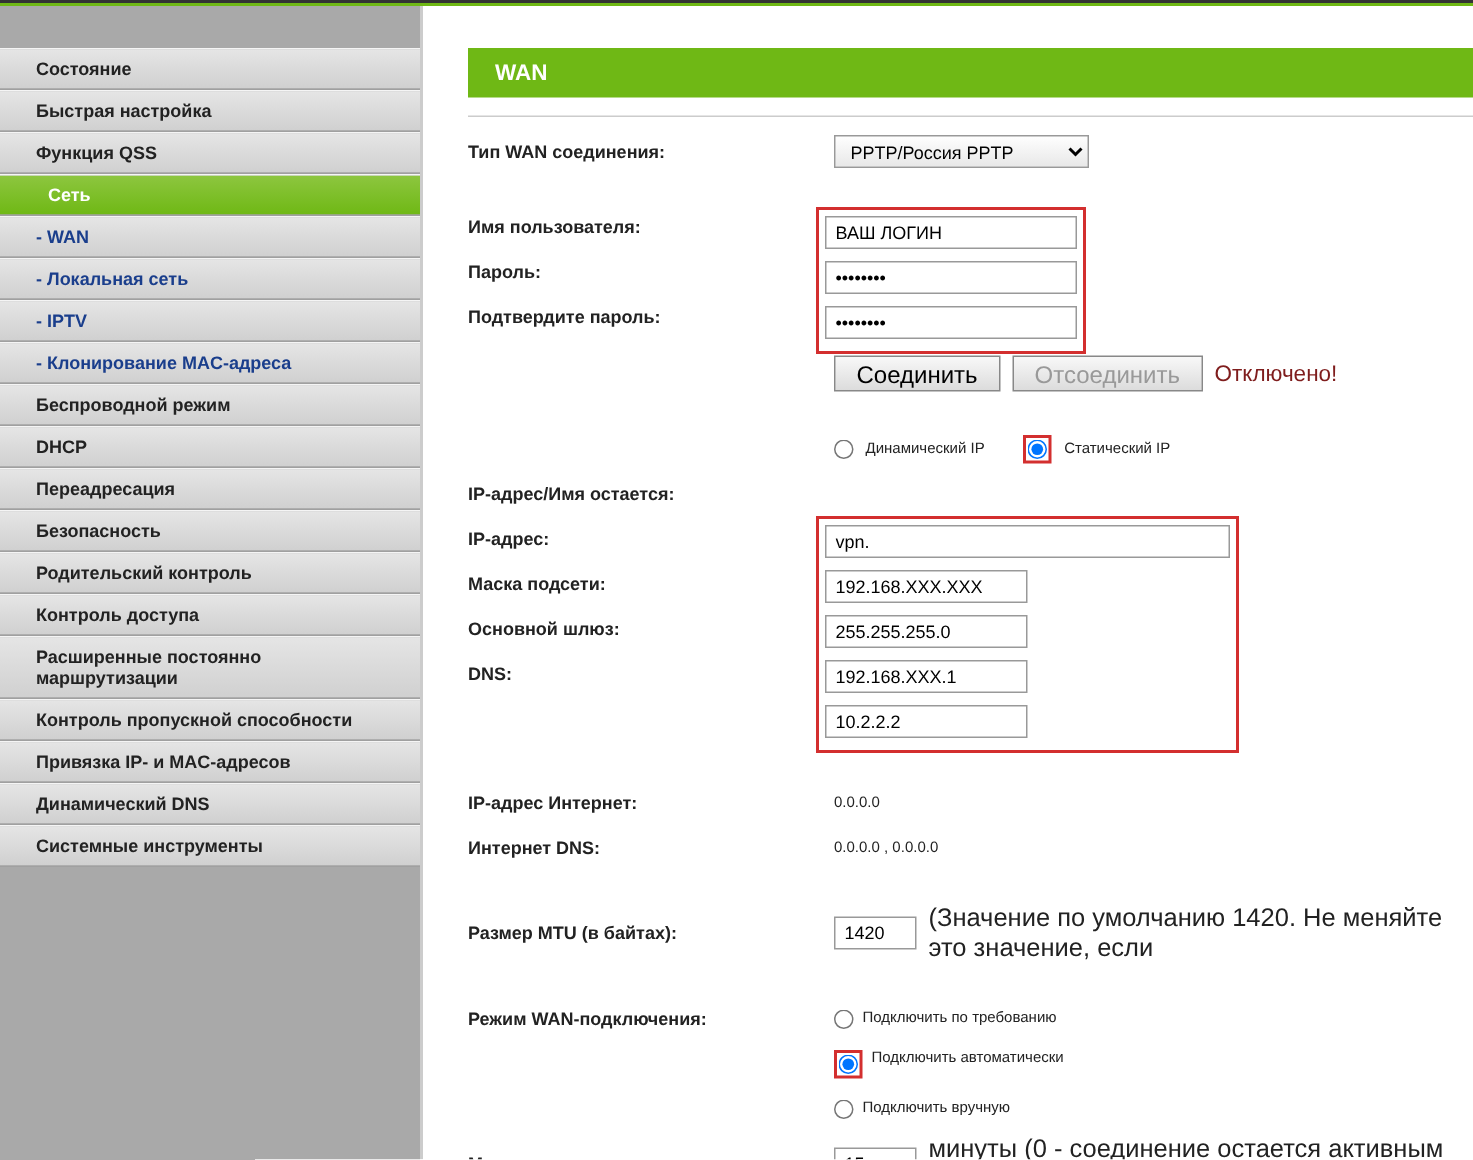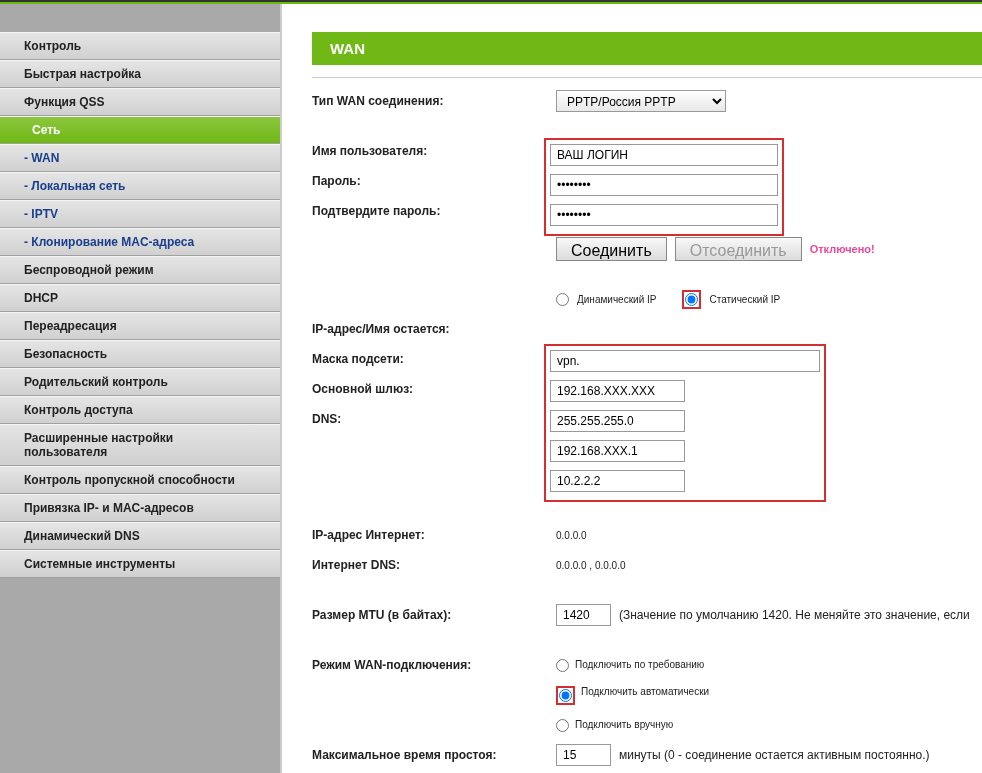--- a/index.html
+++ b/index.html
@@ -100,21 +100,21 @@
       padding: 3px 6px;
       font-size: 12px;
       height: 22px;
       background: #fff;
     }
     select {
       width: 170px;
       background: linear-gradient(to bottom, #fefefe, #e8e8e8);
     }
     input[type="text"], input[type="password"] {
-      width: 228px;
+      width: 168px;
     }
     .input-wide { width: 270px !important; }
     .input-narrow { width: 135px !important; }
     .input-small { width: 55px !important; }
     .btn {
       background: linear-gradient(to bottom, #f8f8f8, #dcdcdc);
       border: 1px solid #888;
       padding: 4px 14px;
       font-size: 16px;
       cursor: pointer;
@@ -125,69 +125,69 @@
       cursor: default;
     }
     .highlight-small {
       border: 2px solid #d32f2f;
       padding: 1px;
       display: inline-flex;
       align-items: center;
       justify-content: center;
     }
     .status-text {
-      color: #ec4899;
-      font-weight: bold;
-      font-size: 11px;
+      color: #7f1d1d;
+      font-weight: normal;
+      font-size: 15px;
     }
     .radio-row {
       display: flex;
       align-items: flex-start;
       gap: 6px;
       margin-left: 0;
     }
     .static-text {
       color: #222;
       font-size: 10px;
     }
     .hint {
       color: #222;
-      font-size: 12px;
+      font-size: 17px;
     }
     .section-gap { height: 20px; }
     .credentials-box {
       border: 2px solid #d32f2f;
       padding: 2px 4px;
     }
     .server-box {
       border: 2px solid #d32f2f;
       padding: 2px 4px;
     }
   </style>
 </head>
 <body>
 
 <div class="topbar"></div>
 <div class="container">
   <div class="sidebar">
-    <div class="sidebar-item">Контроль</div>
+    <div class="sidebar-item">Состояние</div>
     <div class="sidebar-item">Быстрая настройка</div>
     <div class="sidebar-item">Функция QSS</div>
     <div class="sidebar-item active">Сеть</div>
     <div class="sidebar-item sub current">- WAN</div>
     <div class="sidebar-item sub">- Локальная сеть</div>
     <div class="sidebar-item sub">- IPTV</div>
     <div class="sidebar-item sub">- Клонирование MAC-адреса</div>
     <div class="sidebar-item">Беспроводной режим</div>
     <div class="sidebar-item">DHCP</div>
     <div class="sidebar-item">Переадресация</div>
     <div class="sidebar-item">Безопасность</div>
     <div class="sidebar-item">Родительский контроль</div>
     <div class="sidebar-item">Контроль доступа</div>
-    <div class="sidebar-item">Расширенные настройки пользователя</div>
+    <div class="sidebar-item">Расширенные постоянно маршрутизации</div>
     <div class="sidebar-item">Контроль пропускной способности</div>
     <div class="sidebar-item">Привязка IP- и MAC-адресов</div>
     <div class="sidebar-item">Динамический DNS</div>
     <div class="sidebar-item">Системные инструменты</div>
   </div>
 
   <div class="main">
     <div class="divider-vertical"></div>
     <div style="margin-left:16px;">
       <div class="panel-header">WAN</div>
@@ -252,20 +252,23 @@
           <span class="static-text">Статический IP</span>
         </div>
       </div>
 
       <div style="display:flex;">
         <div style="width:232px;">
           <div class="form-row">
               <div class="form-label">IP-адрес/Имя остается:</div>
             </div>
           <div class="form-row">
+              <div class="form-label">IP-адрес:</div>
+            </div>
+          <div class="form-row">
               <div class="form-label">Маска подсети:</div>
             </div>
           <div class="form-row">
               <div class="form-label">Основной шлюз:</div>
             </div>
           <div class="form-row">
               <div class="form-label">DNS:</div>
             </div>
         </div>
         <div class="server-box" style="min-width:280px;margin-top:28px;">

